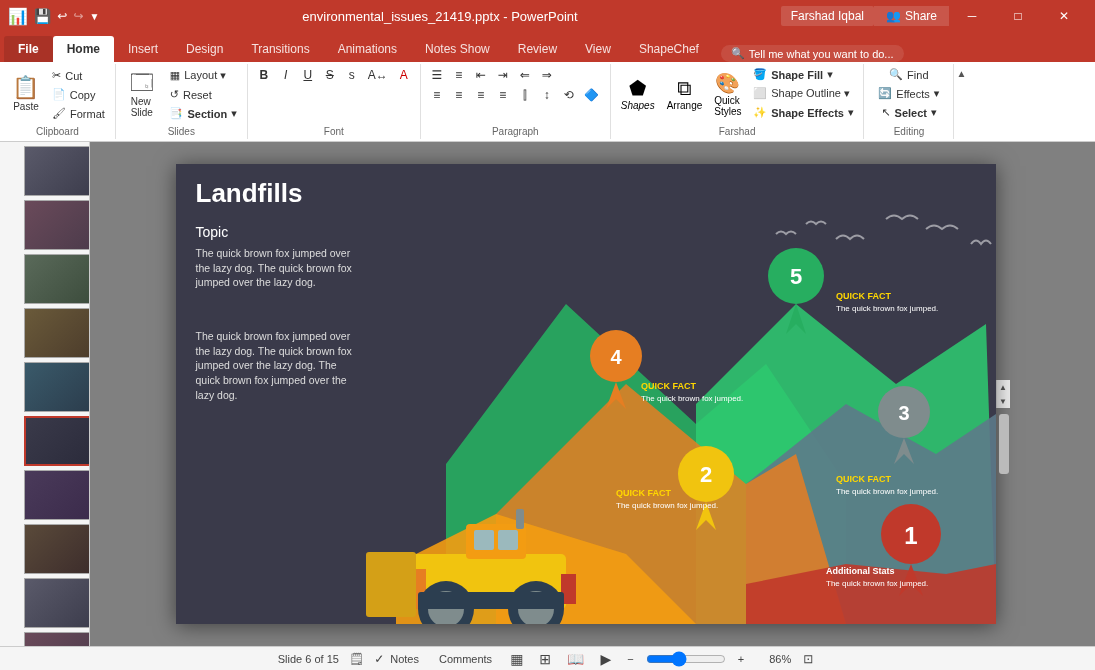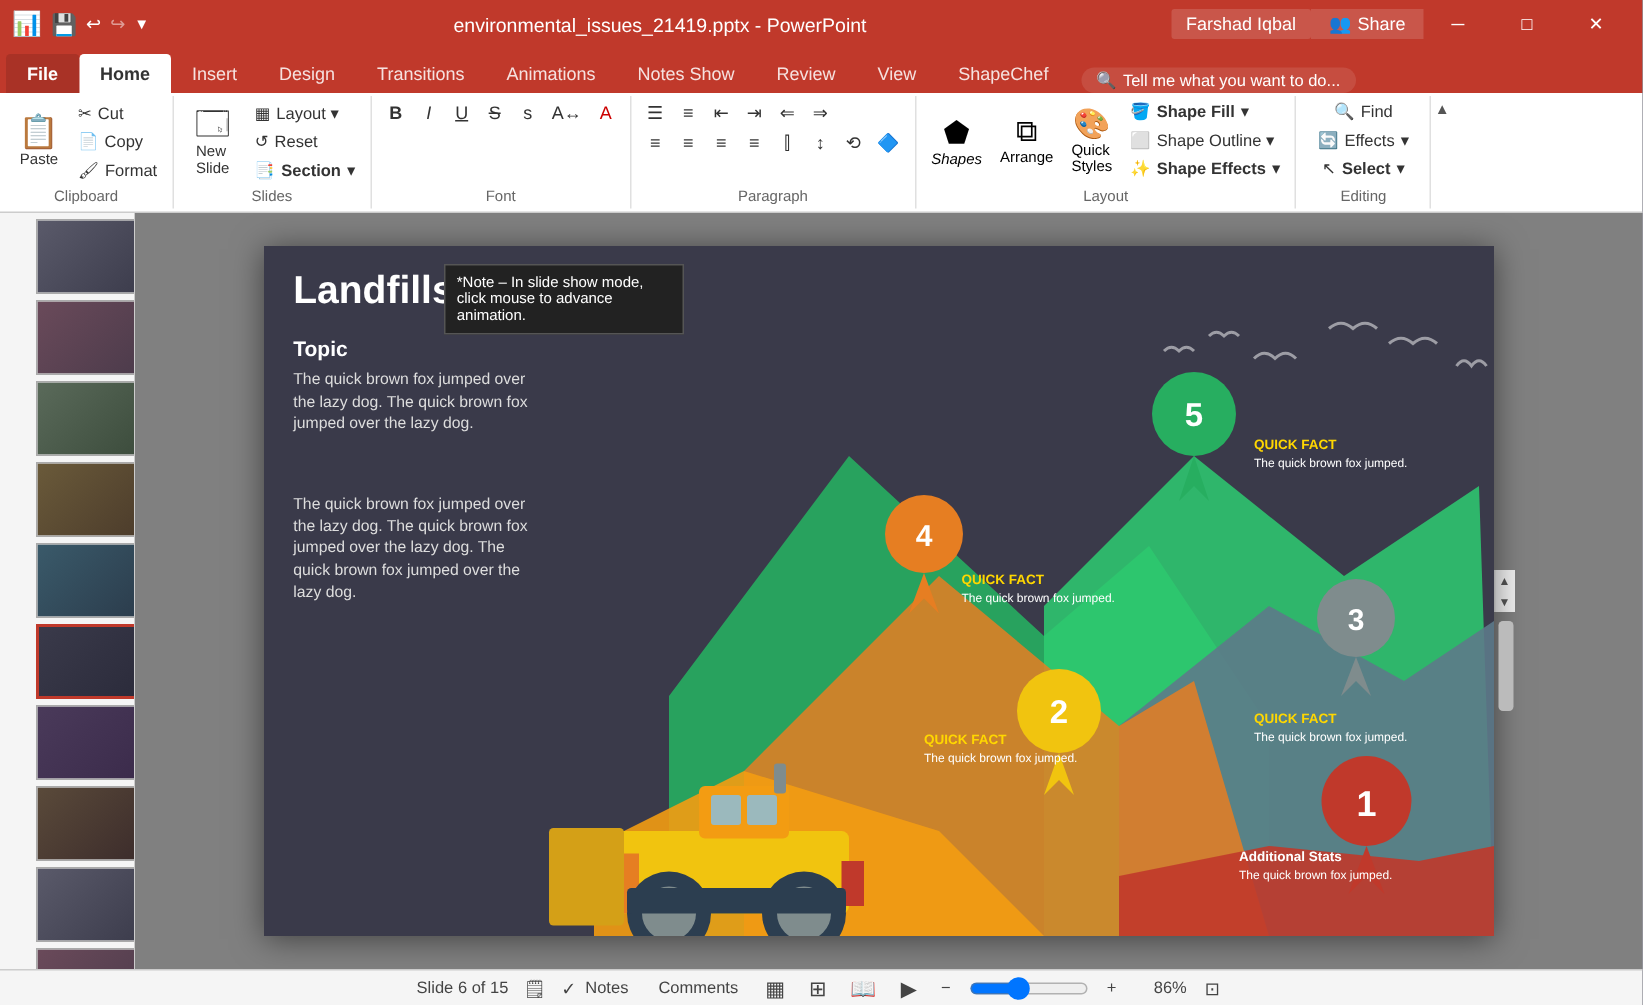--- a/index.html
+++ b/index.html
@@ -136,21 +136,21 @@
       background: #222;
       color: white;
       font-size: 10px;
       padding: 6px 8px;
       width: 160px;
       border: 1px solid #555;
     }
     .slide-topic {
       color: white;
       font-size: 14px;
-      font-weight: bold;
+      font-weight: normal;
       position: absolute;
       top: 60px;
       left: 20px;
     }
     .slide-text {
       color: #ddd;
       font-size: 10.5px;
       position: absolute;
       left: 20px;
       width: 160px;
@@ -418,21 +418,21 @@
             <span>⬜</span>
             Shape Outline ▾
           </div>
           <div class="ribbon-small-btn">
             <span>✨</span>
             <strong>Shape Effects</strong> ▾
           </div>
         </div>
       </div>
     </div>
-    <span class="ribbon-group-label">Layout</span>
+    <span class="ribbon-group-label">Farshad</span>
   </div>
 
   <div class="ribbon-group" style="min-width:90px;">
     <div class="ribbon-group-content" style="padding-bottom:14px;flex-direction:column;gap:2px;">
       <div class="ribbon-small-btn">
         <span>🔍</span>
         <span>Find</span>
       </div>
       <div class="ribbon-small-btn">
         <span>🔄</span>
@@ -496,23 +496,20 @@
       <div class="slide-thumb t2"></div>
     </div>
 
   </div>
 
   <div class="canvas-area">
     <div class="slide">
 
       <div class="slide-title">Landfills</div>
 
-      <div class="note-box">
-        <span>*Note – In slide show mode, click mouse to advance animation.</span>
-      </div>
 
       <div class="slide-topic">Topic</div>
 
       <div class="slide-text slide-text-1">The quick brown fox jumped over the lazy dog. The quick brown fox jumped over the lazy dog.</div>
       <div class="slide-text slide-text-2">The quick brown fox jumped over the lazy dog. The quick brown fox jumped over the lazy dog. The quick brown fox jumped over the lazy dog.</div>
 
       <svg class="infographic-svg" viewBox="0 0 650 420" xmlns="http://www.w3.org/2000/svg">
 
         <g fill="rgba(255,255,255,0.5)">
           <path d="M430,30 Q435,25 440,30 Q445,25 450,30" stroke="rgba(255,255,255,0.5)" stroke-width="2" fill="none"></path>

